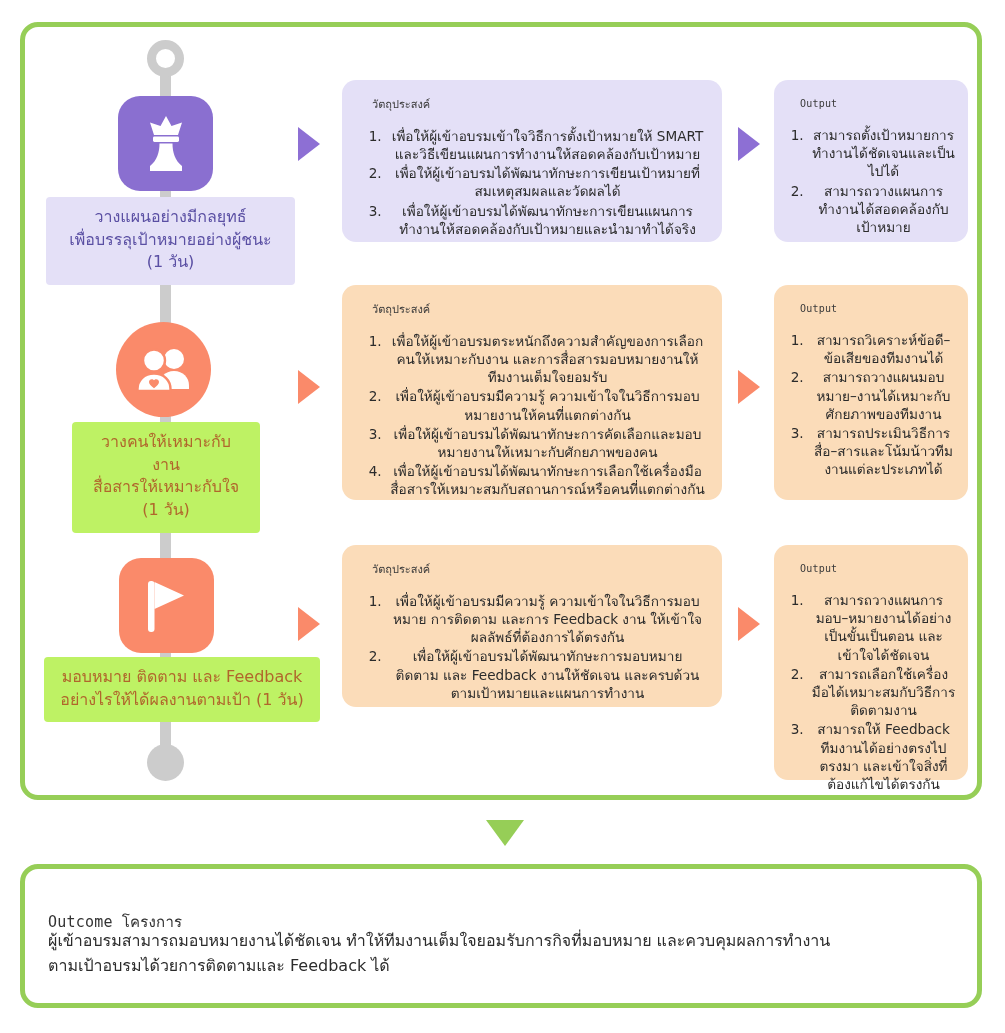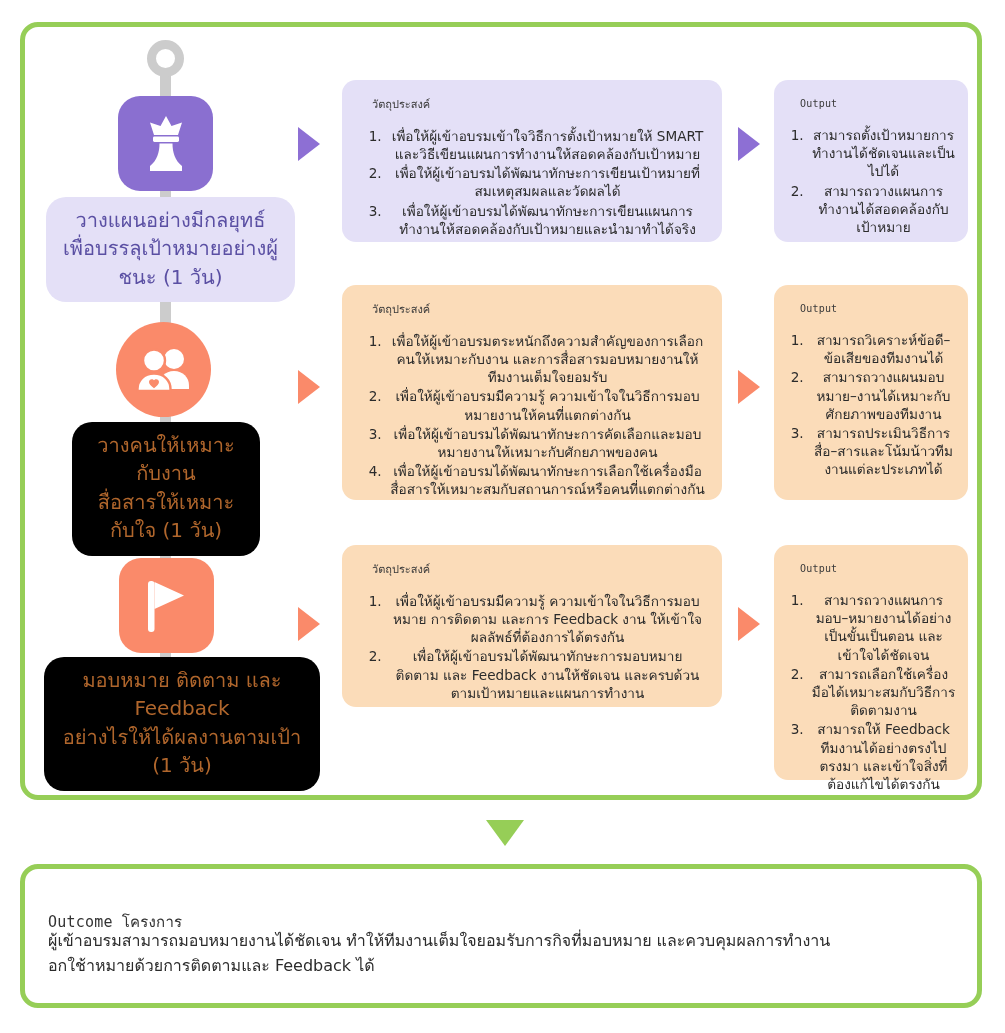--- a/index.html
+++ b/index.html
@@ -49,30 +49,30 @@
     position:absolute;
     width:95px;height:95px;
     display:flex;align-items:center;justify-content:center;
   }
   .node-icon svg{display:block;}
   .icon-sq{border-radius:22px;}
   .icon-circle{border-radius:50%;}
 
   .node-pill{
     position:absolute;
-    border-radius:20px;
+    border-radius:4px;
     padding:9px 16px 11px;
     text-align:center;
-    font-size:20px;
+    font-size:16px;
     line-height:1.42;
     box-sizing:border-box;
     white-space:pre-line;
   }
   .pill-purple{background:#e4e0f7;color:#5a4fa3;}
-  .pill-orange{background:#000000;color:#b0662c;}
+  .pill-orange{background:#bef264;color:#b0662c;}
 
   
   .tri-right{
     position:absolute;
     width:0;height:0;
     border-top:17px solid transparent;
     border-bottom:17px solid transparent;
     border-left:22px solid #8d6fd4;
   }
   .tri-right.orange{border-left-color:#fa8a6a;}
@@ -247,15 +247,15 @@
         <li>สามารถให้ Feedback ทีมงานได้อย่างตรงไปตรงมา และเข้าใจสิ่งที่ต้องแก้ไขได้ตรงกัน</li>
       </ol>
     </div>
   </div>
 
   <div class="mid-arrow"></div>
 
   <div class="frame" id="outcome-frame"></div>
   <div id="outcome-title">Outcome โครงการ</div>
   <div id="outcome-body">ผู้เข้าอบรมสามารถมอบหมายงานได้ชัดเจน ทำให้ทีมงานเต็มใจยอมรับการกิจที่มอบหมาย และควบคุมผลการทำงาน
-อกใช้าหมายด้วยการติดตามและ Feedback ได้</div>
+ตามเป้าอบรมได้วยการติดตามและ Feedback ได้</div>
 
 </div>
 
 </body></html>

